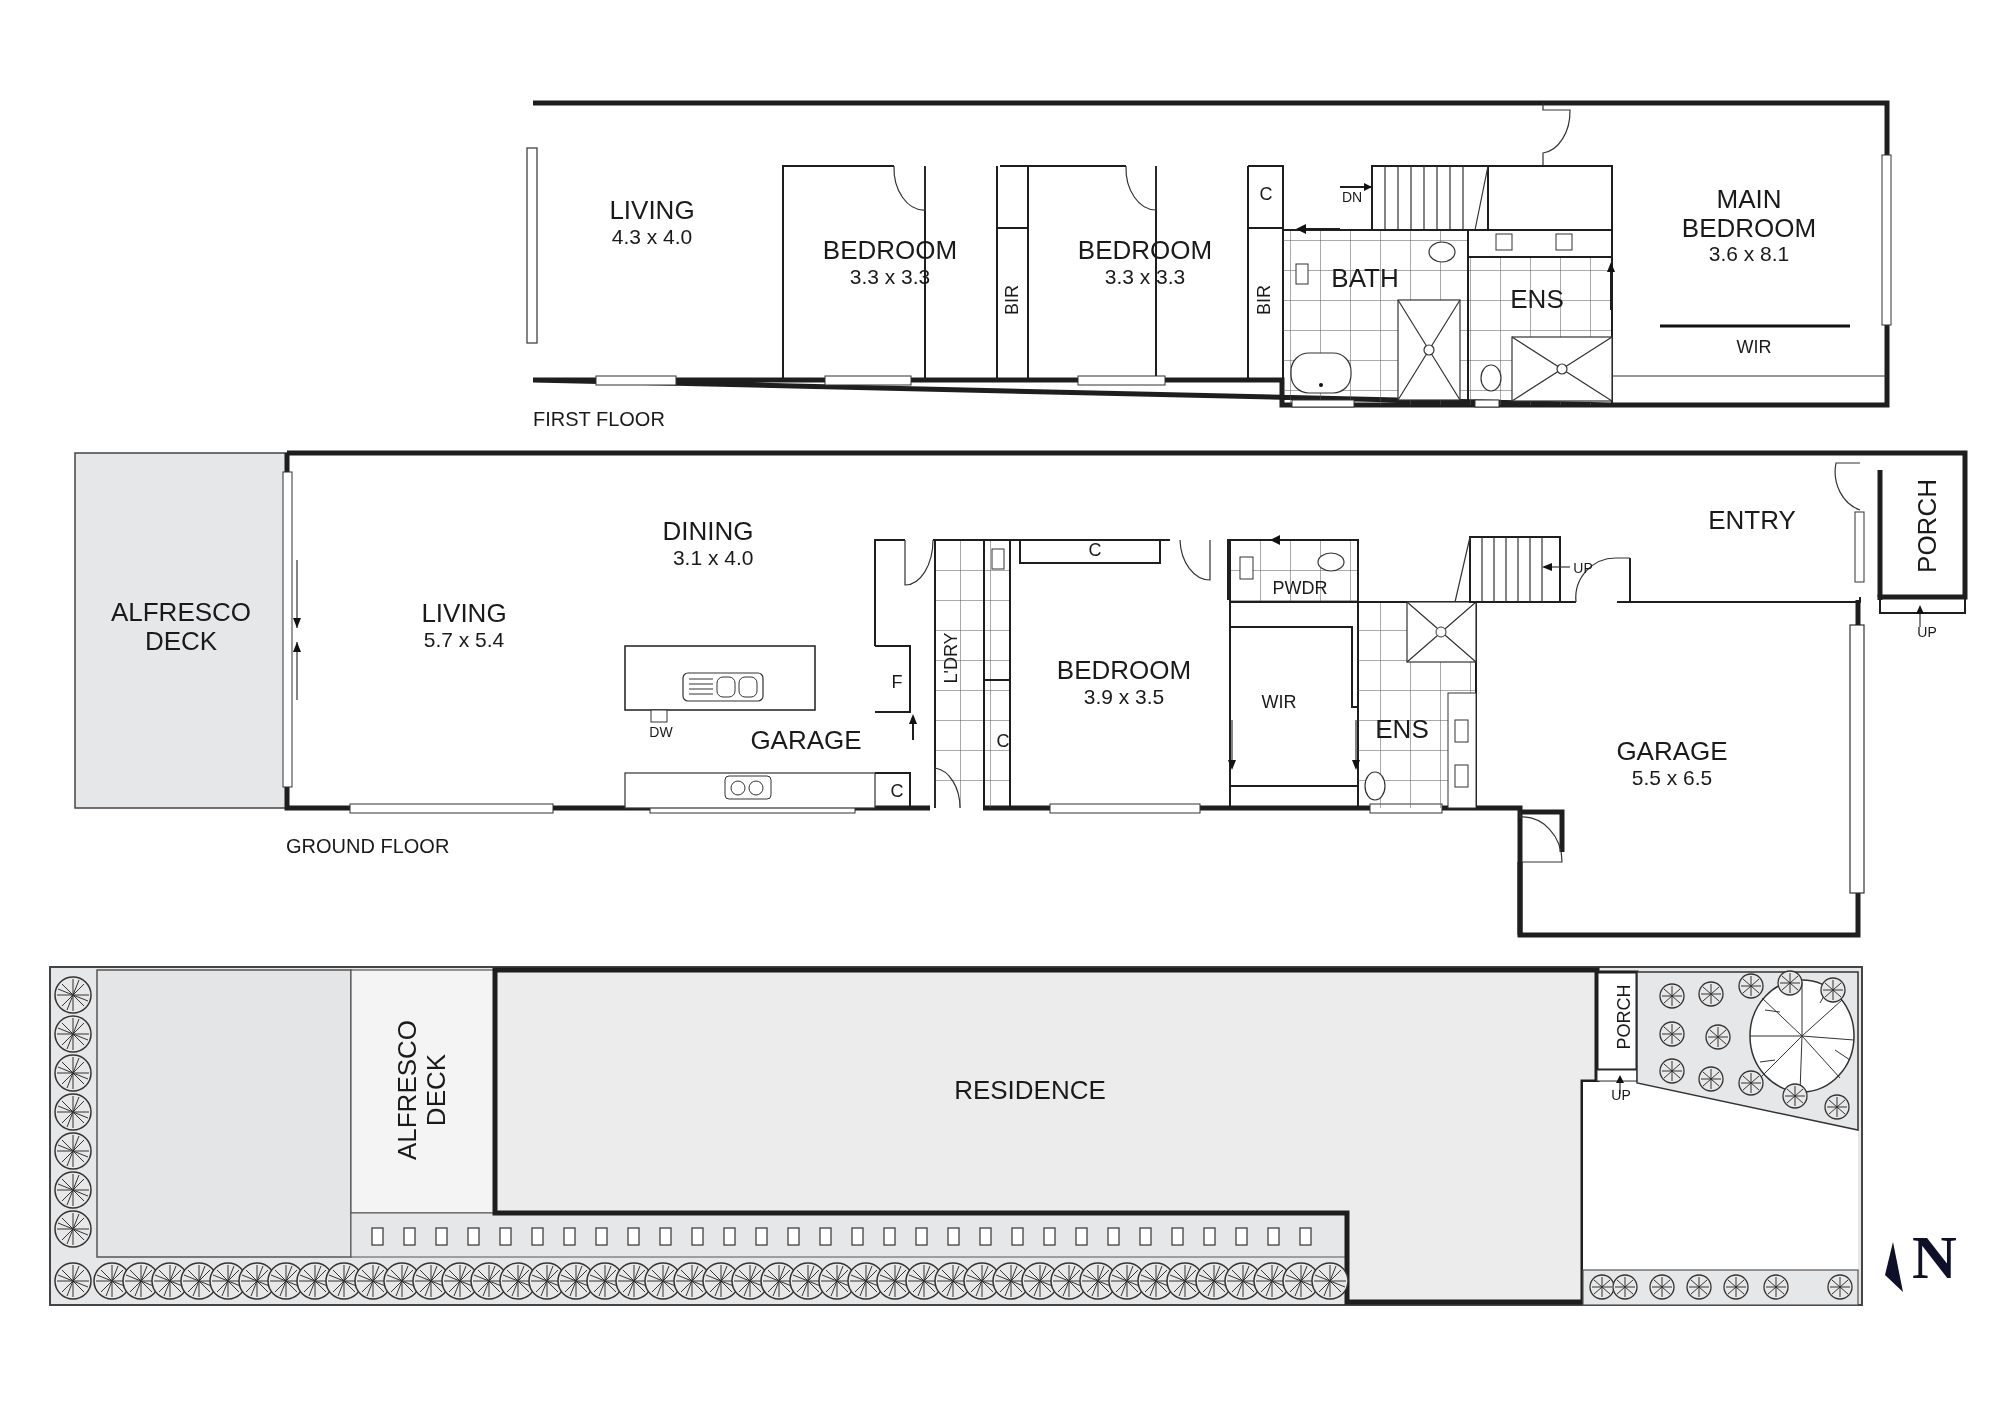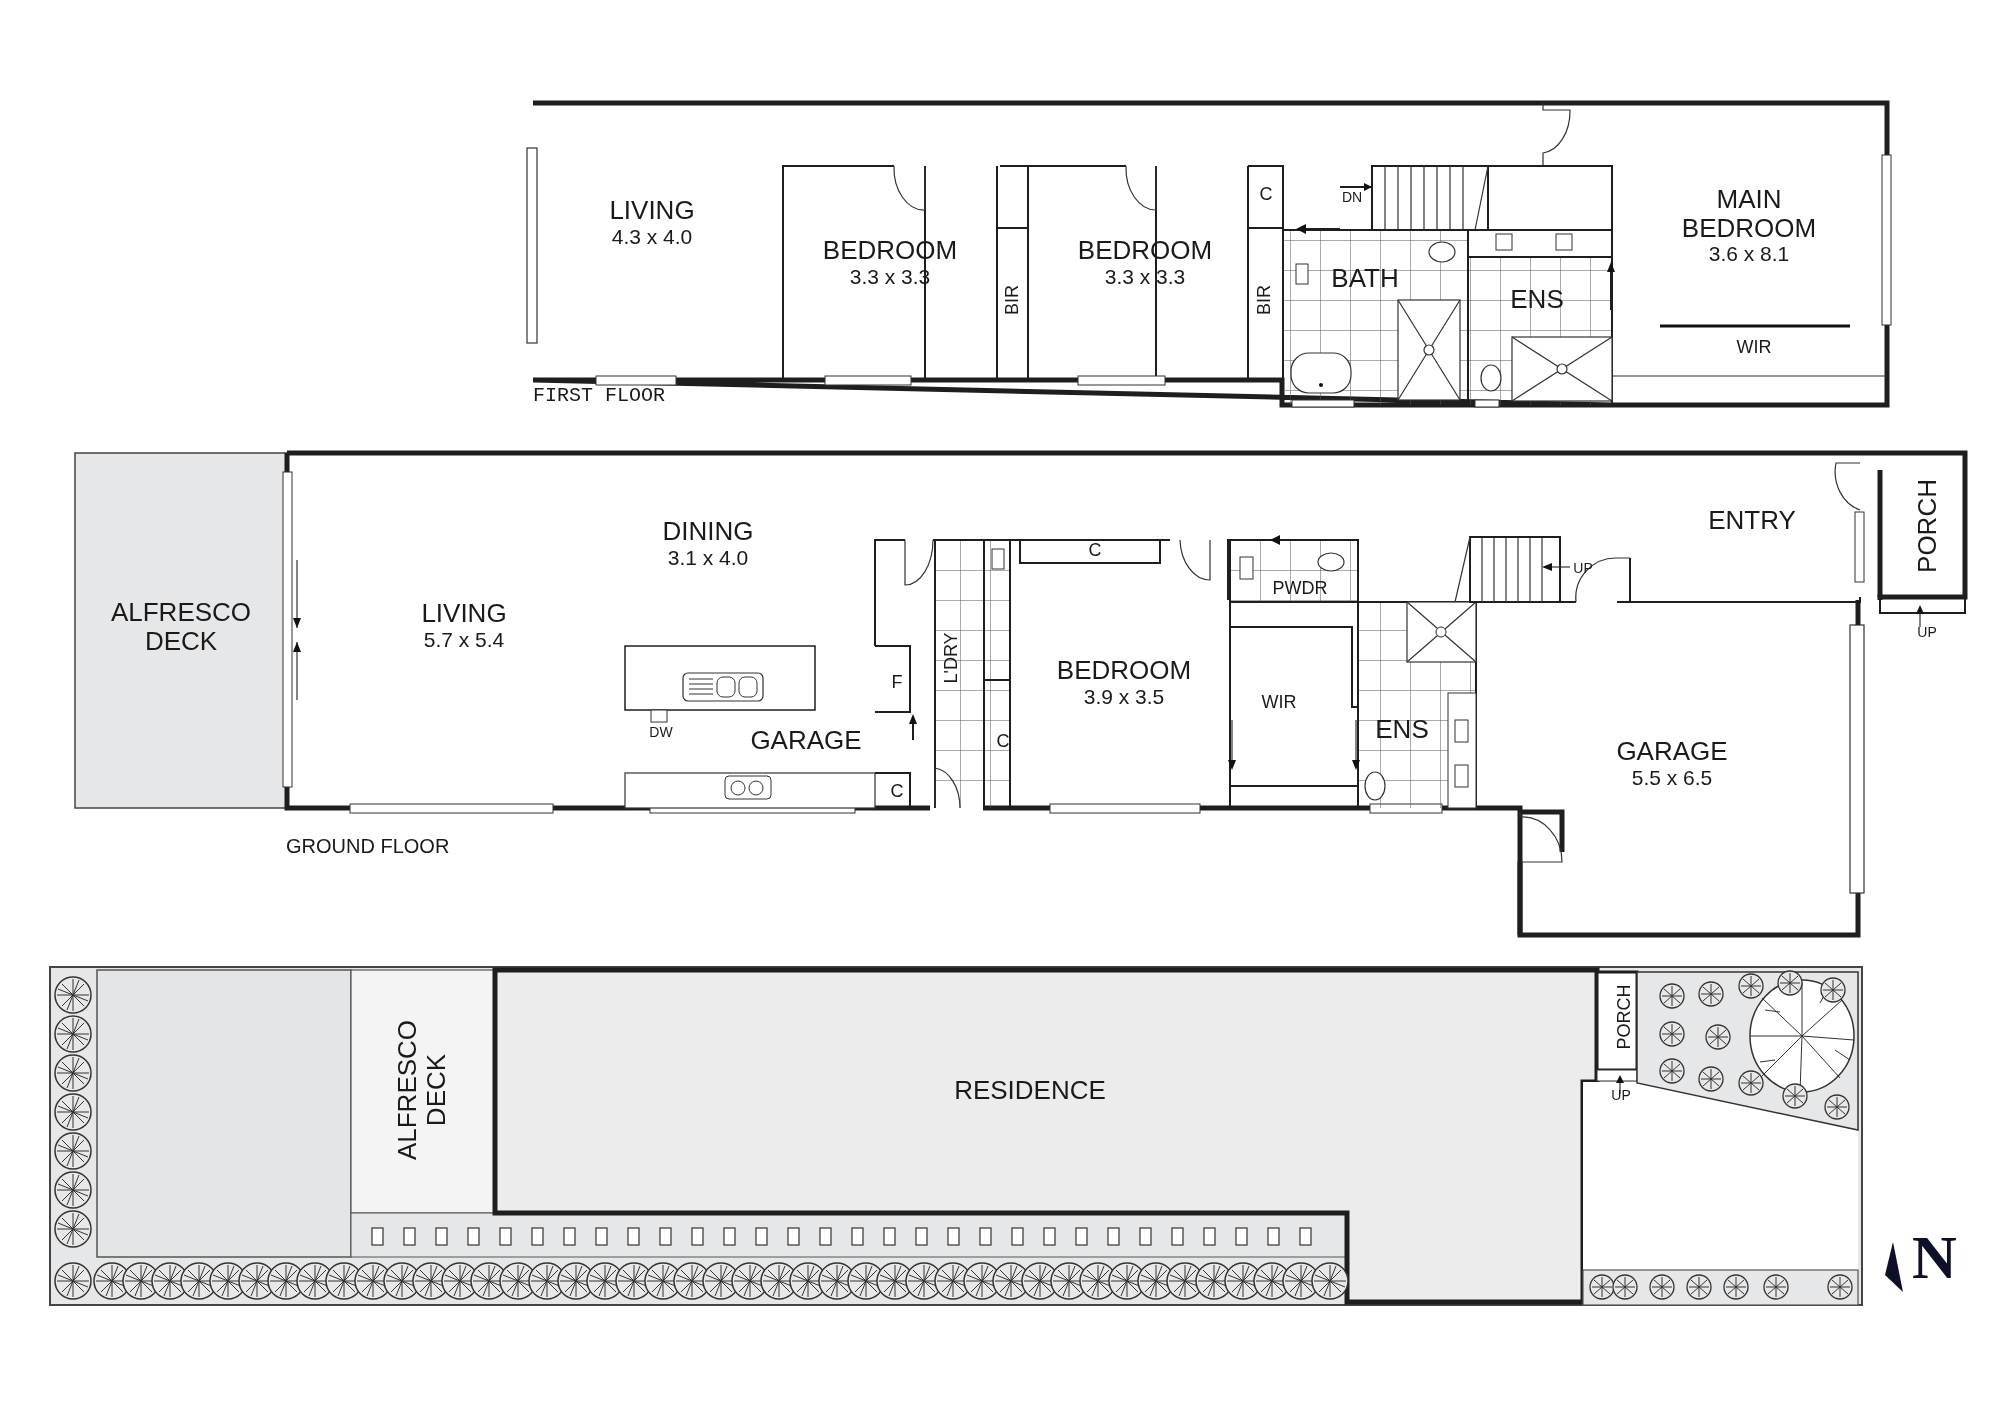--- a/index.html
+++ b/index.html
@@ -329,33 +329,33 @@
   <div class="lbl small" style="left:1266px;top:195px;">C</div>
   <div class="lbl tiny" style="left:1352px;top:198px;">DN</div>
   <div class="lbl room" style="left:1365px;top:278px;">BATH</div>
   <div class="lbl room" style="left:1537px;top:299px;">ENS</div>
   <div class="lbl room" style="left:1749px;top:225px;">
     <span style="display:block">MAIN</span>
     <span style="display:block">BEDROOM</span>
     <span class="dim">3.6 x 8.1</span>
   </div>
   <div class="lbl small" style="left:1754px;top:348px;">WIR</div>
-  <div class="floorlabel" style="left:533px;top:384px;font-family:Liberation Mono, monospace;">FIRST FLOOR</div>
+  <div class="floorlabel" style="left:533px;top:408px;">FIRST FLOOR</div>
 </div>
 
 <div>
   <div class="lbl room" style="left:181px;top:627px;">
     <span style="display:block">ALFRESCO</span>
     <span style="display:block">DECK</span>
   </div>
   <div class="lbl room" style="left:429px;top:625px;margin-left:35px;">
     <span>LIVING</span>
     <span class="dim">5.7 x 5.4</span>
   </div>
-  <div class="lbl room" style="left:708px;top:543px;">
+  <div class="lbl room" style="left:708px;top:543px;text-align:right;">
     <span>DINING</span>
     <span class="dim">3.1 x 4.0</span>
   </div>
   <div class="lbl tiny" style="left:661px;top:733px;">DW</div>
   <div class="lbl room" style="left:806px;top:740px;">GARAGE</div>
   <div class="lbl small" style="left:897px;top:683px;">F</div>
   <div class="lbl small" style="left:897px;top:792px;">C</div>
   <div class="lbl small vert" style="left:952px;top:658px;">L'DRY</div>
   <div class="lbl small" style="left:1003px;top:742px;">C</div>
   <div class="lbl small" style="left:1095px;top:551px;">C</div>

